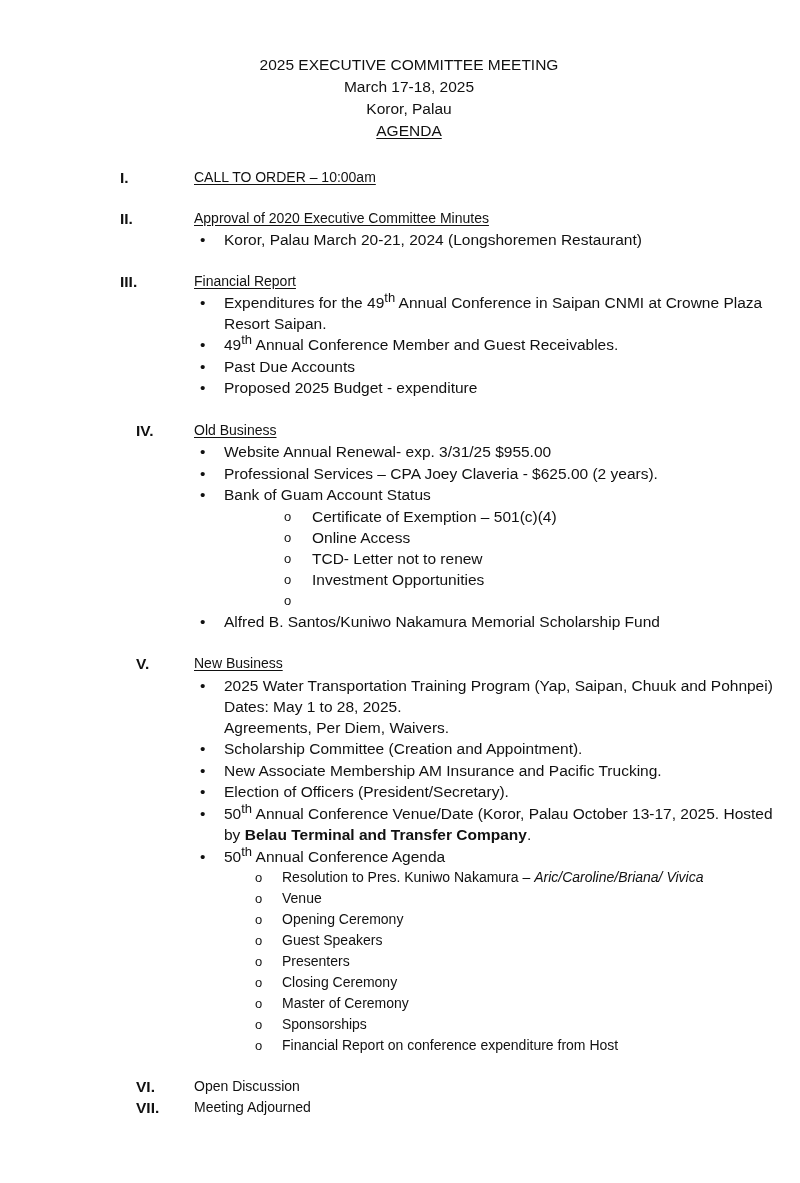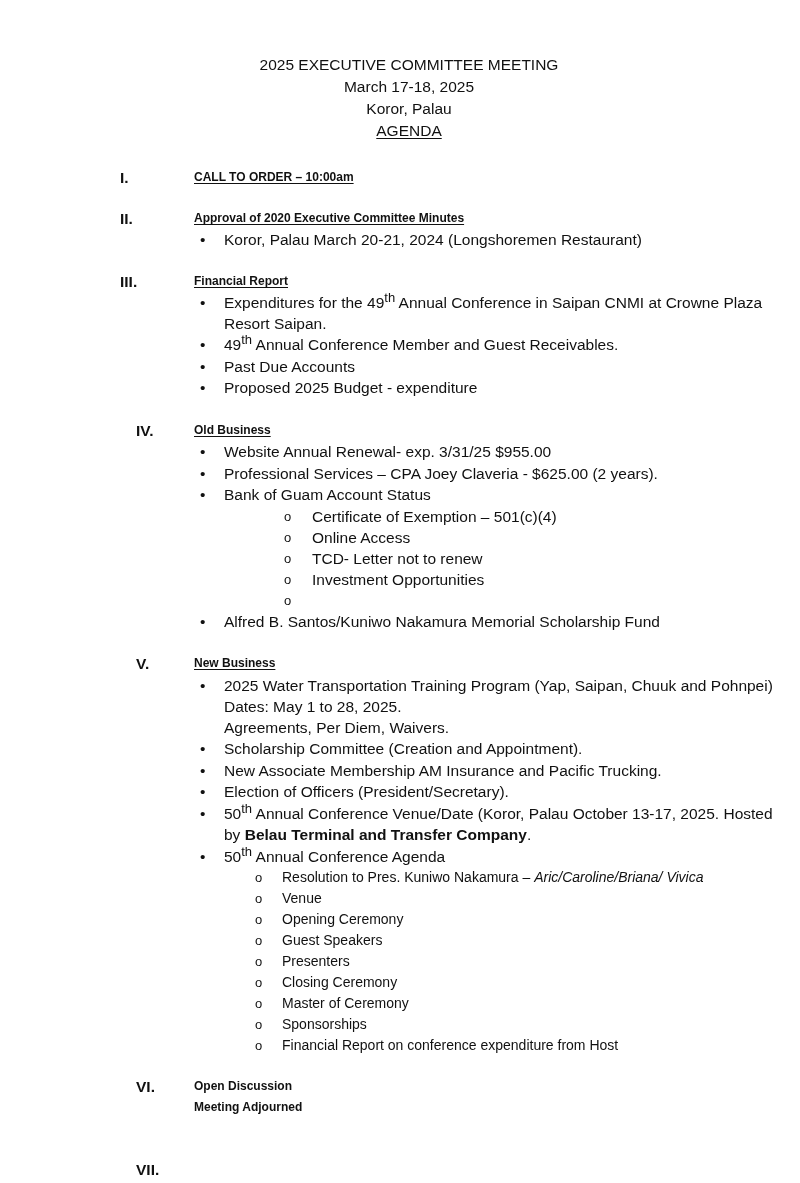--- a/index.html
+++ b/index.html
@@ -3,21 +3,21 @@
 <meta charset="utf-8">
 <style>
   html, body { margin: 0; padding: 0; background: #ffffff; }
   body { width: 800px; height: 1183px; position: relative; overflow: hidden;
          font-family: "Liberation Sans", "DejaVu Sans", sans-serif; color: #111; }
   .page { position: absolute; left: 0; top: 0; width: 800px; height: 1183px; }
   .title-line { position: absolute; left: 9px; width: 800px; text-align: center;
                 font-weight: normal; font-size: 15.5px; line-height: 21px; }
   .u { text-decoration: underline; text-underline-offset: 2px; }
   .numeral { position: absolute; font-weight: bold; font-size: 15.5px; line-height: 21px; }
-  .heading { position: absolute; left: 194px; font-weight: bold; font-size: 12px; line-height: 21px; }
+  .heading { position: absolute; left: 194px; font-weight: normal; font-size: 14px; line-height: 21px; }
   .bullet { position: absolute; left: 200px; font-size: 15.5px; line-height: 21px; }
   .btext { position: absolute; left: 224px; font-size: 15.5px; line-height: 21px; white-space: nowrap; }
   .sub-a { position: absolute; left: 284px; font-size: 13px; line-height: 21px; }
   .stext-a { position: absolute; left: 312px; font-size: 15.5px; line-height: 21px; white-space: nowrap; }
   .sub-b { position: absolute; left: 255px; font-size: 13px; line-height: 21px; }
   .stext-b { position: absolute; left: 282px; font-size: 14px; line-height: 21px; white-space: nowrap; }
   sup { font-size: 13px; line-height: 0; vertical-align: super; }
   b { font-weight: bold; }
   i { font-style: italic; }
 </style>
@@ -114,16 +114,16 @@
   <div class="stext-b" style="top:972px">Closing Ceremony</div>
   <div class="sub-b" style="top:993px">o</div>
   <div class="stext-b" style="top:993px">Master of Ceremony</div>
   <div class="sub-b" style="top:1014px">o</div>
   <div class="stext-b" style="top:1014px">Sponsorships</div>
   <div class="sub-b" style="top:1035px">o</div>
   <div class="stext-b" style="top:1035px">Financial Report on conference expenditure from Host</div>
 
   <div class="numeral" style="left:136px; top:1076px">VI.</div>
   <div class="heading" style="top:1076px">Open Discussion</div>
-  <div class="numeral" style="left:136px; top:1159px">VII.</div>
+  <div class="numeral" style="left:136px; top:1097px">VII.</div>
   <div class="heading" style="top:1097px">Meeting Adjourned</div>
 
 </div>
 
 </body></html>

